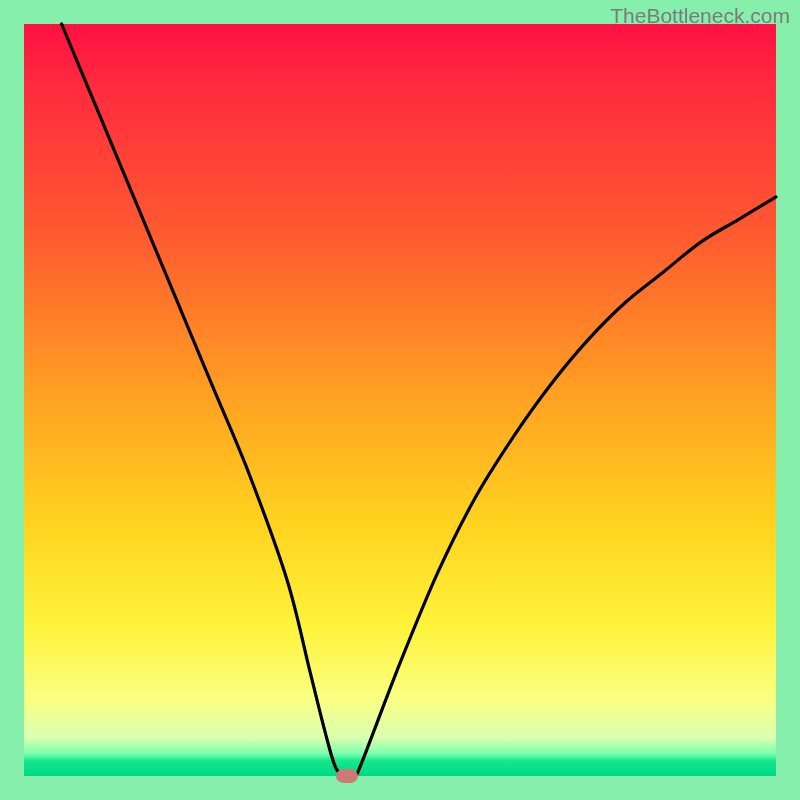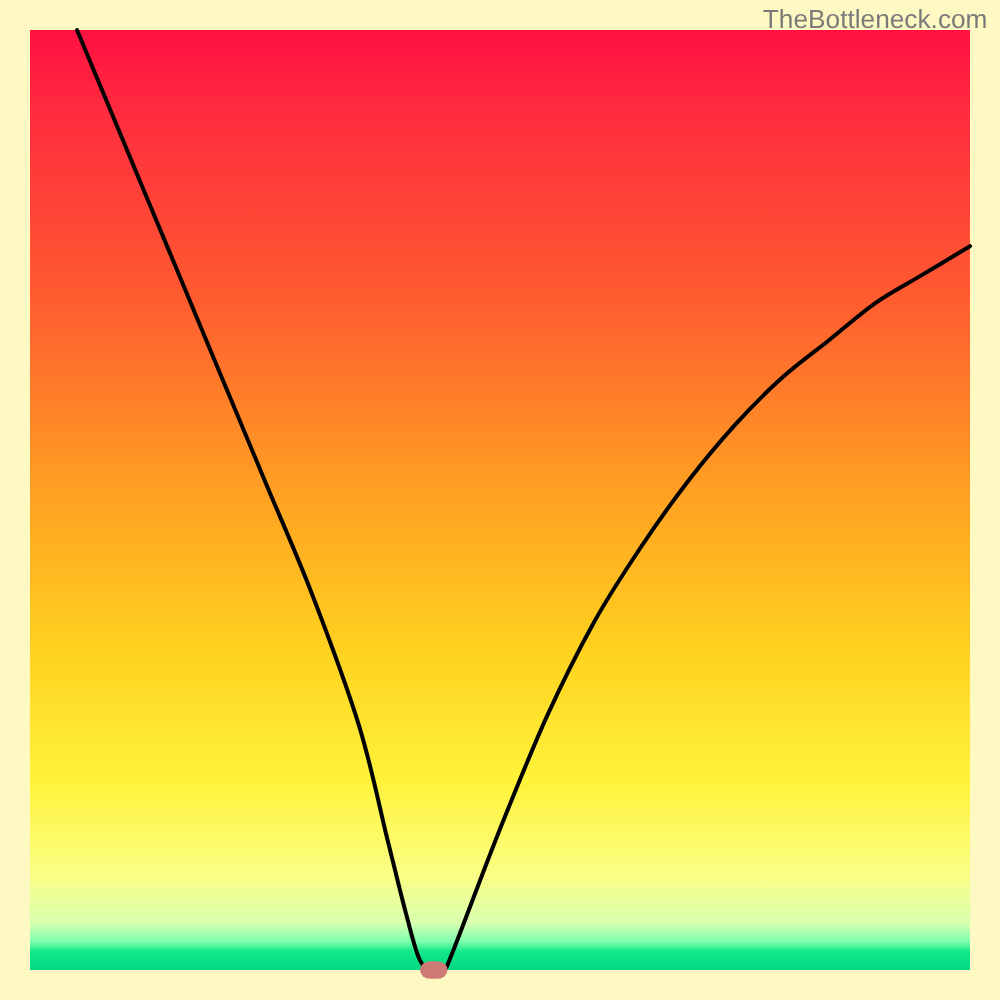--- a/index.html
+++ b/index.html
@@ -10,21 +10,21 @@
     background: #000;
     overflow: hidden;
     font-family: Arial, Helvetica, sans-serif;
   }
   .frame {
     position: absolute;
     left: 0;
     top: 0;
     width: 800px;
     height: 800px;
-    background: #fef9c3;
+    background: #86efac;
   }
   .plot {
     position: absolute;
     left: 24px;
     top: 24px;
     width: 752px;
     height: 752px;
     
     background: linear-gradient(
       to bottom,

